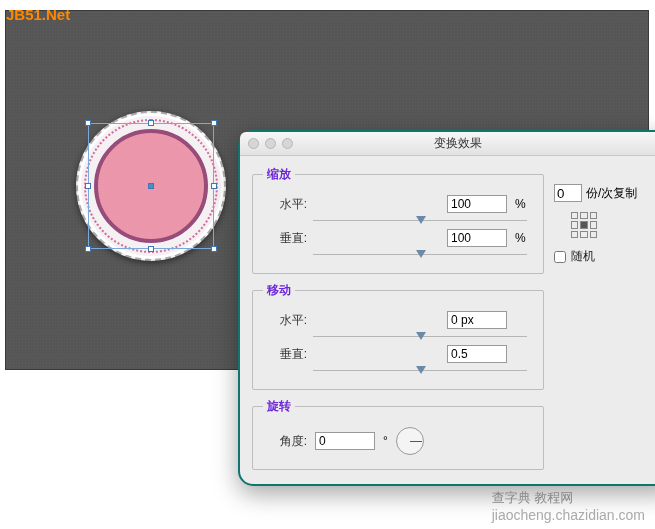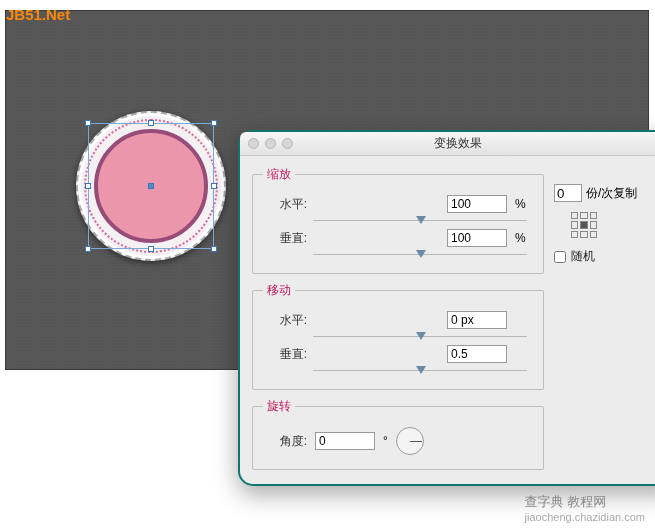--- a/index.html
+++ b/index.html
@@ -1,20 +1,20 @@
 <!DOCTYPE html>
 <html><head>
 <meta charset="utf-8">
 <style>
 * { box-sizing: border-box; margin: 0; padding: 0; }
 body { font-family: "Helvetica Neue", Arial, sans-serif; font-size: 12px; background: #fff; width: 655px; height: 529px; position: relative; overflow: hidden; }
 
 .watermark-tl { position: absolute; top: 6px; left: 6px; color: #ff8800; font-size: 15px; font-weight: bold; z-index: 100; }
 .watermark-br { position: absolute; bottom: 6px; right: 10px; color: #888; font-size: 13px; z-index: 100; }
-.watermark-br .sub { font-size: 11px; color: #aaa; display: block; }
+.watermark-br .sub { font-size: 14px; color: #aaa; display: block; }
 
 .canvas { position: absolute; top: 10px; left: 5px; width: 644px; height: 360px; background: #565656; border: 1px solid #3a3a3a; }
 .noise::after { content: ""; position: absolute; inset: 0; background-image: radial-gradient(rgba(255,255,255,0.04) 1px, transparent 1px); background-size: 3px 3px; }
 
 .badge-wrap { position: absolute; top: 100px; left: 70px; width: 150px; height: 150px; }
 .badge-outer { position: absolute; inset: 0; border-radius: 50%; background: #f5f0f2; border: 2px dashed #aaa; box-shadow: 0 2px 6px rgba(0,0,0,.5), inset 0 0 0 3px #fff; }
 .stitches { position: absolute; inset: 8px; border-radius: 50%; border: 2px dotted #d46aa0; }
 .badge-inner { position: absolute; inset: 18px; border-radius: 50%; background: #eb8da3; border: 4px solid #8c3a6c; opacity: 0.9; }
 
 .bbox { position: absolute; top: 112px; left: 82px; width: 126px; height: 126px; border: 1px solid #7aa8d8; }
@@ -29,21 +29,21 @@
 .titlebar { height: 24px; display: flex; align-items: center; position: relative; border-bottom: 1px solid #c8c8c8; background: linear-gradient(#f7f7f7, #e2e2e2); border-radius: 6px 6px 0 0; }
 .traffic { display: flex; gap: 6px; margin-left: 8px; }
 .tl { width: 11px; height: 11px; border-radius: 50%; background: #d6d6d6; border: 1px solid #b6b6b6; }
 .titlebar .title { position: absolute; left: 0; right: 0; text-align: center; font-size: 12px; color: #333; }
 
 .body { display: flex; padding: 10px 12px 14px 12px; gap: 10px; }
 .left { flex: 1; display: flex; flex-direction: column; gap: 8px; }
 .right { width: 110px; display: flex; flex-direction: column; gap: 8px; align-items: stretch; }
 
 fieldset { border: 1px solid #bdbdbd; border-radius: 2px; padding: 8px 10px 10px 10px; background: #ececec; }
-legend { padding: 0 4px; color: #be185d; }
+legend { padding: 0 4px; color: #6d28d9; font-weight: bold; }
 
 .row { display: flex; align-items: center; gap: 8px; margin: 4px 0; }
 .row label { width: 44px; text-align: right; color: #333; }
 .row input[type=text] { width: 60px; height: 18px; border: 1px solid #999; background: #fff; padding: 0 3px; font-size: 12px; }
 .unit { width: 18px; }
 
 .slider-line { height: 8px; position: relative; margin: 0 6px 4px 50px; }
 .slider-track { position: absolute; top: 3px; left: 0; right: 0; height: 1px; background: #b6b6b6; }
 .slider-thumb { position: absolute; top: -1px; width: 0; height: 0; border-left: 5px solid transparent; border-right: 5px solid transparent; border-top: 8px solid #6a8aa8; }
 

